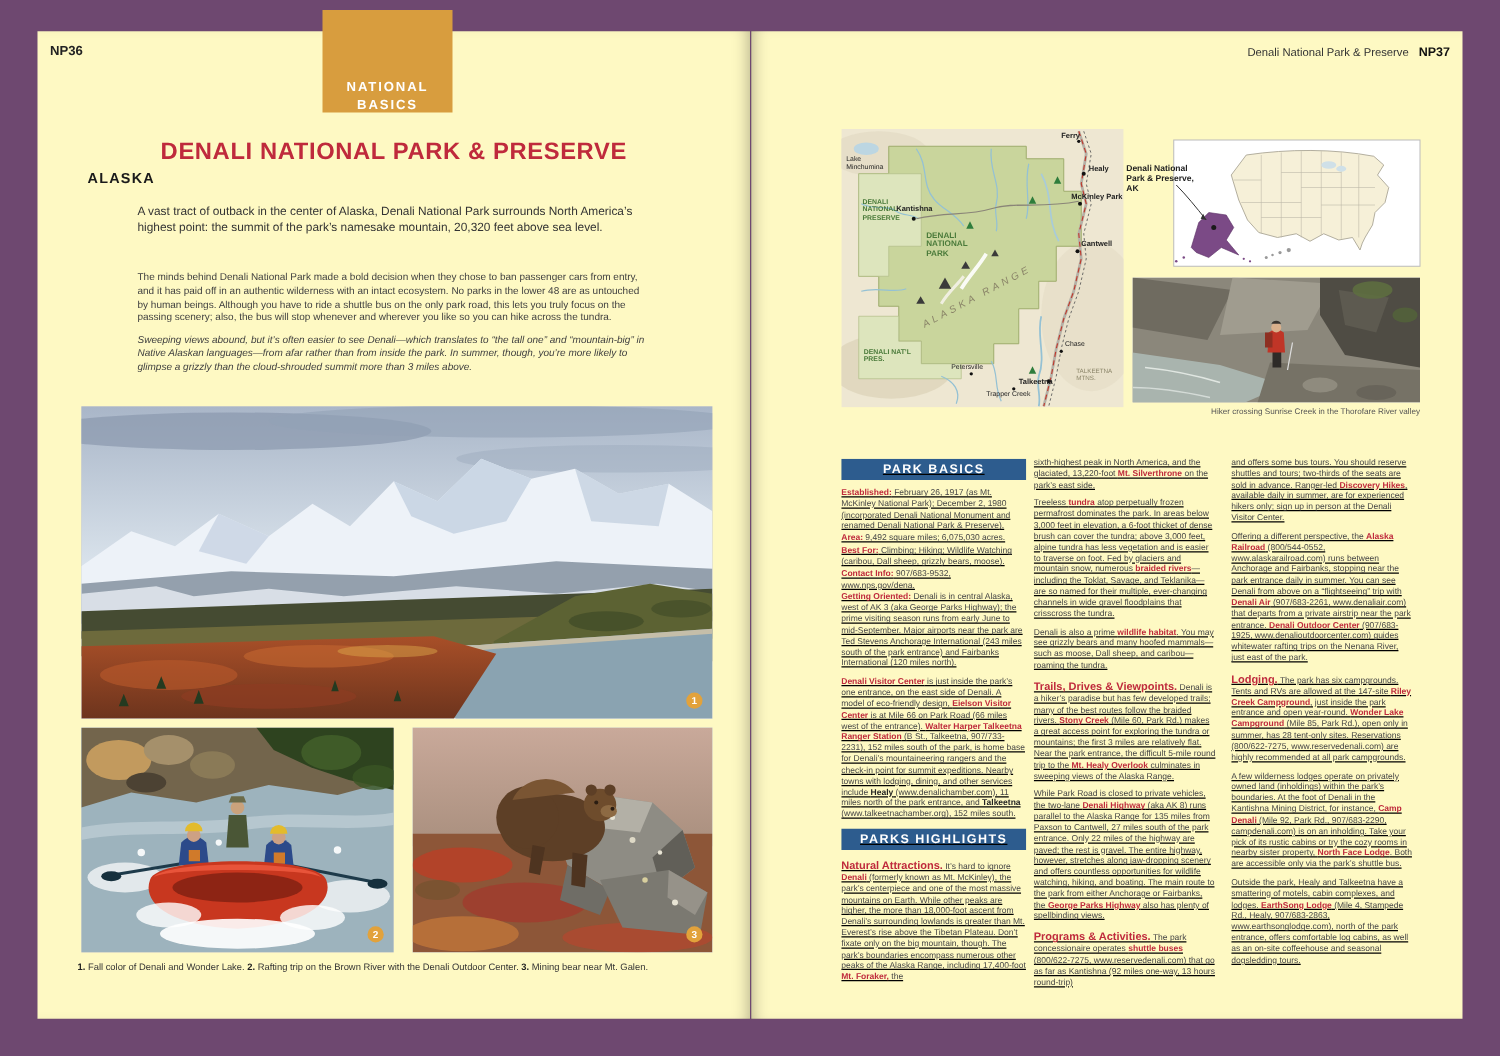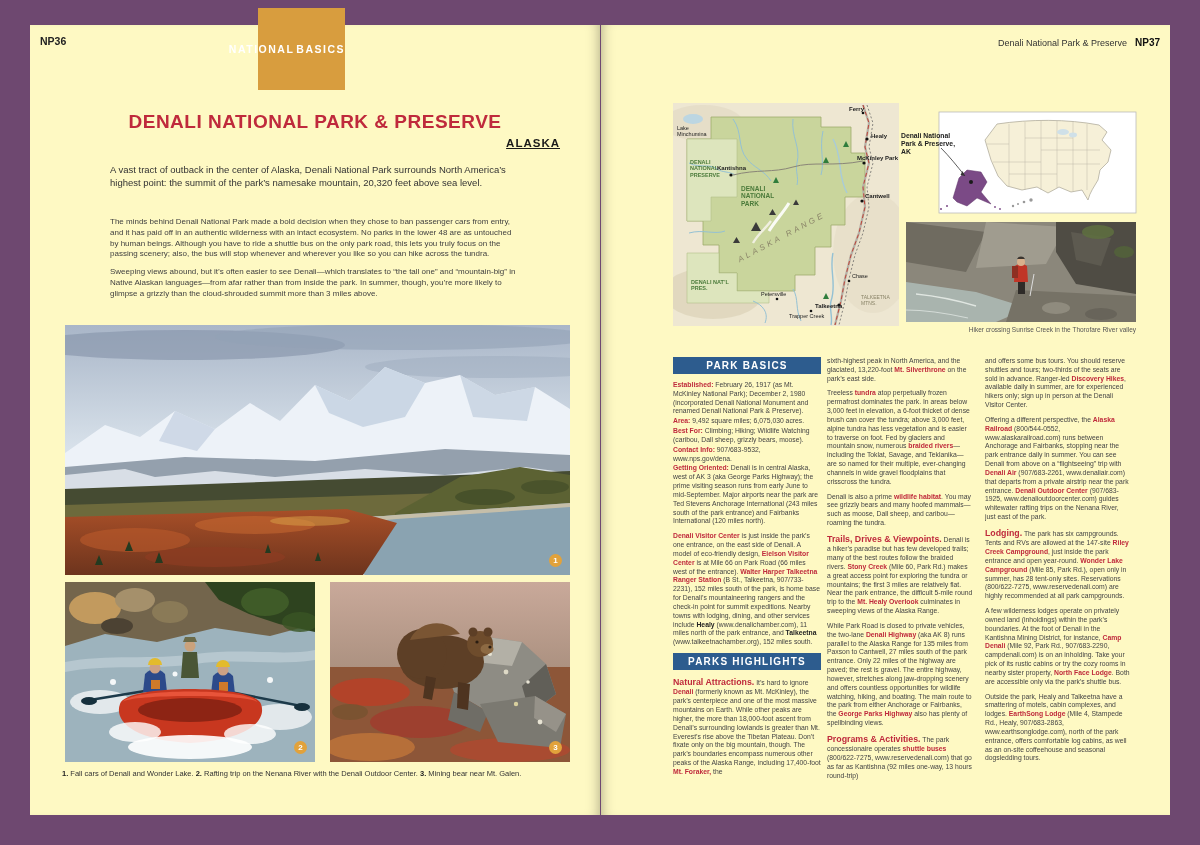--- a/index.html
+++ b/index.html
@@ -9,50 +9,50 @@
   *{margin:0;padding:0;box-sizing:border-box;}
   body{font-family:"Liberation Sans",sans-serif;background:#444;}
   .canvas{position:relative;width:1200px;height:845px;background:var(--purple);overflow:hidden;}
   .page{position:absolute;top:25px;height:790px;background:#fef9c3;}
   .page-left{left:30px;width:570px;box-shadow:inset -10px 0 14px -10px rgba(0,0,0,.35);}
   .page-right{left:601px;width:569px;box-shadow:inset 10px 0 14px -10px rgba(0,0,0,.35);}
   .abs{position:absolute;}
 
   
   .folio-left{left:10px;top:10px;font-size:10.5px;font-weight:bold;color:#222;}
-  .np-badge{left:228px;top:-17px;width:87px;height:82px;background:var(--gold);
-    display:flex;justify-content:flex-end;align-items:center;
+  .np-badge{left:228px;top:-17px;width:104px;height:82px;background:var(--gold);
+    display:flex;flex-direction:column;justify-content:flex-end;align-items:center;
     padding-bottom:0;gap:2px;}
   .np-badge span{color:#fff;font-weight:bold;font-size:10.5px;letter-spacing:1.5px;}
   .park-title{left:40px;top:86px;width:490px;text-align:center;color:var(--red);
     font-size:19px;font-weight:bold;letter-spacing:.5px;}
-  .park-state{left:40px;top:112px;width:490px;text-align:right;color:#1a1a1a;
-    font-size:11.5px;font-weight:bold;letter-spacing:1px;text-decoration:underline;}
+  .park-state{left:40px;top:112px;width:490px;text-align:left;color:#1a1a1a;
+    font-size:11.5px;font-weight:bold;letter-spacing:1px;}
   .lead{left:80px;top:138px;width:420px;font-size:9.5px;font-weight:normal;color:#333;line-height:1.38;}
   .intro-p1{left:80px;top:192px;width:408px;font-size:8px;color:var(--ink);line-height:1.35;}
-  .intro-p2{left:80px;top:242px;width:408px;font-size:8px;color:var(--ink);line-height:1.35;}
+  .intro-p2{left:80px;top:242px;width:408px;font-size:8px;color:var(--ink);line-height:1.35;font-style:italic;}
   .photo{overflow:hidden;background:#ccc;}
   .photo svg{display:block;width:100%;height:100%;}
   .photo-badge{position:absolute;right:8px;bottom:8px;width:13px;height:13px;border-radius:50%;
     background:#e2a23b;color:#fff;font-size:8px;font-weight:bold;display:flex;
     align-items:center;justify-content:center;}
   .caption-line{left:32px;top:744px;width:520px;font-size:7.5px;color:#333;line-height:1.3;}
 
   
   .runhead{right:10px;top:12px;font-size:9px;color:#333;}
   .runhead .folio{font-weight:bold;font-size:10px;margin-left:8px;color:#111;}
   .mapbox{left:72px;top:78px;width:226px;height:223px;overflow:hidden;}
   .mapbox svg{display:block;width:100%;height:100%;}
   .map-label{position:absolute;color:#222;line-height:1.15;}
   .insetbox{left:300px;top:85px;width:237px;height:105px;}
   .insetbox svg{display:block;width:100%;height:100%;}
   .inset-label{left:0;top:22px;width:64px;font-size:6.8px;font-weight:bold;color:#222;line-height:1.2;}
   .hikerbox{left:305px;top:197px;width:230px;height:100px;}
   .hiker-caption{left:305px;top:301px;width:230px;text-align:right;font-size:6.5px;color:#555;}
-  .col{position:absolute;top:332px;height:456px;overflow:hidden;}
+  .col{position:absolute;top:342px;height:456px;overflow:hidden;text-decoration:underline;}
   .section-bar{background:var(--blue);color:#fff;font-weight:bold;font-size:10px;
     letter-spacing:1.2px;text-align:center;height:17px;line-height:17px;margin-bottom:7px;}
   .section-bar.highlights{margin-top:5px;}
   .rp{font-size:6.8px;color:#444;line-height:1.3;margin:0 0 6px 0;}
   .rp.tight{margin-bottom:1px;}
   .rp.lede-space{margin-top:6px;}
   .seg-red{color:var(--red);font-weight:bold;}
   .seg-b{font-weight:bold;color:#222;}
   .seg-run{color:var(--red);font-weight:bold;font-size:8.8px;}
 </style>
@@ -192,21 +192,21 @@
         <circle cx="158" cy="50" r="4.5" fill="#5d3f26"></circle>
         <ellipse cx="157" cy="67" rx="6.5" ry="5" fill="#8d6a43"></ellipse>
         <circle cx="160" cy="65" r="1.6" fill="#2a1d12"></circle>
         <circle cx="147" cy="60" r="1.6" fill="#2a1d12"></circle>
         <path d="M128,100 l12,2 l-2,26 l-11,-2 Z" fill="#4e3420"></path>
         <path d="M96,94 l10,2 l-4,22 l-9,-2 Z" fill="#4e3420"></path>
       </svg>
       <div class="photo-badge">3</div>
     </div>
 
-    <div class="abs caption-line"><span class="seg-b">1.</span><span> Fall cars of Denali and Wonder Lake. </span><span class="seg-b">2.</span><span> Rafting trip on the Nenana River with the Denali Outdoor Center. </span><span class="seg-b">3.</span><span> Mining bear near Mt. Galen.</span></div>
+    <div class="abs caption-line"><span class="seg-b">1.</span><span> Fall color of Denali and Wonder Lake. </span><span class="seg-b">2.</span><span> Rafting trip on the Brown River with the Denali Outdoor Center. </span><span class="seg-b">3.</span><span> Mining bear near Mt. Galen.</span></div>
   </div>
 
   <div class="page page-right">
     <div class="abs runhead">
       <span>Denali National Park &amp; Preserve</span><span class="folio">NP37</span>
     </div>
 
     <div class="abs mapbox">
       <svg viewBox="0 0 226 223" preserveAspectRatio="none">
         <rect width="226" height="223" fill="#eee7d2"></rect>

